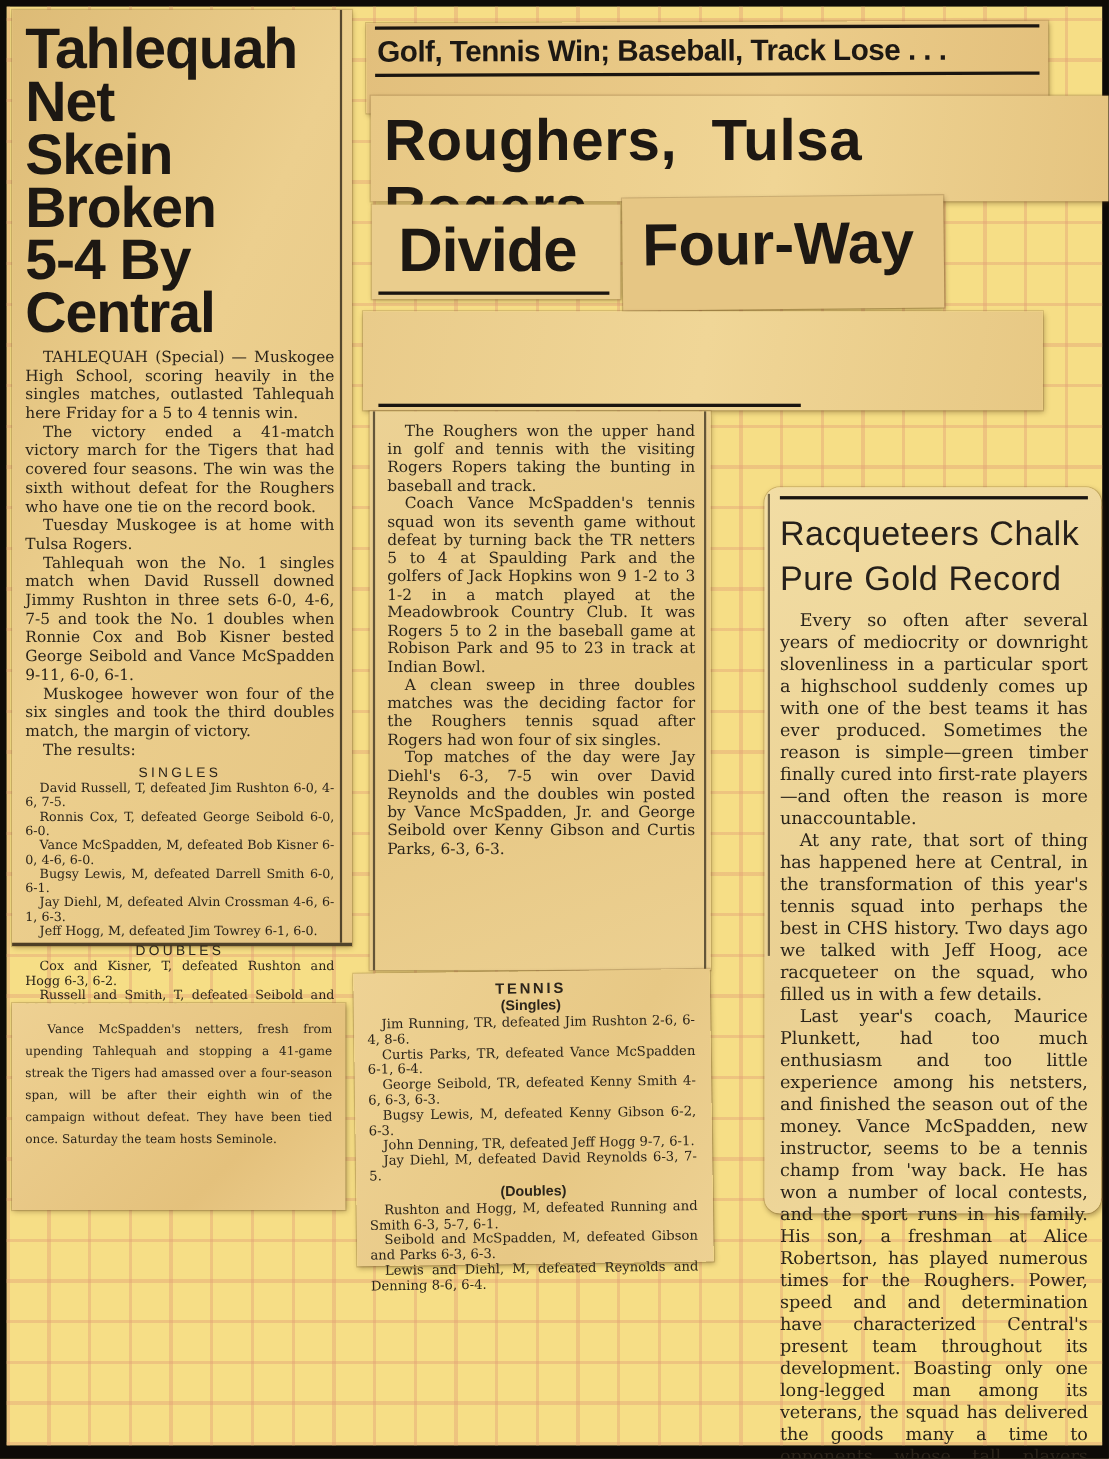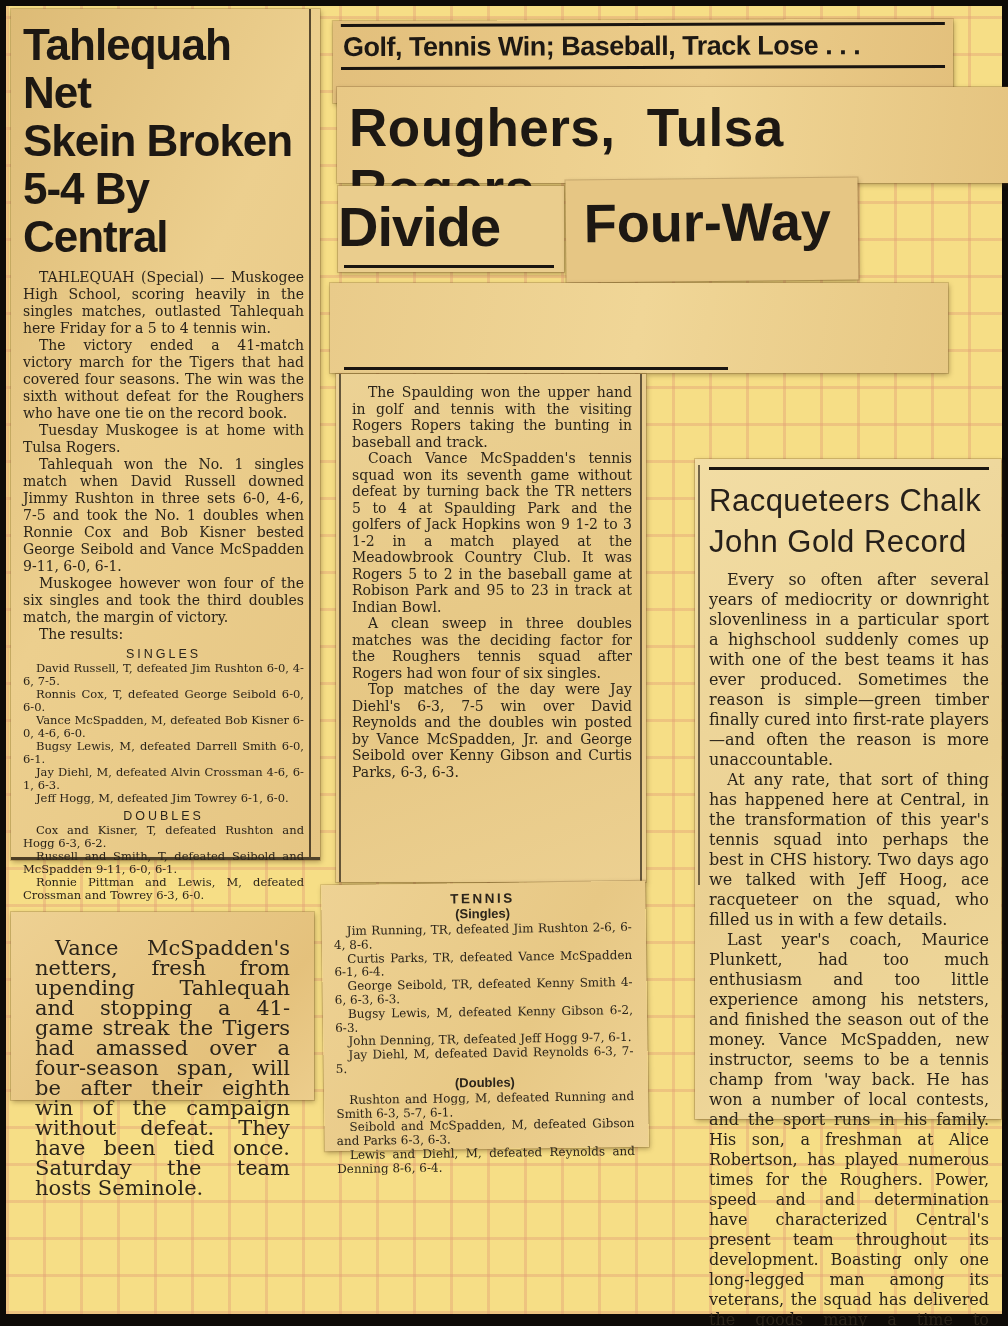--- a/index.html
+++ b/index.html
@@ -15,40 +15,40 @@
   .clip{position:absolute;box-sizing:border-box;color:#2b241a;
         box-shadow:1px 2px 5px rgba(70,45,10,.38), 0 0 0 1px rgba(120,85,40,.25);
   }
   .ink{color:#1d1813;}
   .rule{height:3px;background:#1a1510;}
   
   #left-main{left:5px;top:3px;width:309px;height:851px;padding:12px 16px 8px 12px;
     background:linear-gradient(115deg,#ddbb76,#eccf8e 45%,#e5c583);}
   #left-main::after{content:"";position:absolute;right:9px;top:0;bottom:0;width:2px;background:rgba(28,20,10,.72);}
   #left-main{border-bottom:3px solid rgba(28,20,10,.75);}
-  .hl-big{font-size:44px;line-height:48px;font-weight:bold;letter-spacing:-1px;}
+  .hl-big{font-size:52px;line-height:48px;font-weight:bold;letter-spacing:-1px;}
   .bt{font-family:"DejaVu Serif",serif;font-size:14px;line-height:17px;text-align:justify;
       text-indent:16px;margin:0;}
   .bt-first{margin-top:8px;}
   .agate{font-family:"DejaVu Serif",serif;font-size:11.5px;line-height:13px;text-align:justify;
          text-indent:13px;margin:0;}
   .res-h{font-size:12.5px;font-weight:normal;letter-spacing:3px;text-align:center;margin:4px 0 1px;}
   
   #left-note{left:5px;top:906px;width:303px;height:188px;padding:14px 12px 8px 12px;
     background:linear-gradient(135deg,#eed193,#e4c17c 70%,#eccd8c);}
-  .note-bt{font-family:"DejaVu Serif",serif;font-size:21px;line-height:20px;text-align:justify;
-           text-indent:20px;margin:12px;}
+  .note-bt{font-family:"DejaVu Serif",serif;font-size:11px;line-height:20px;text-align:justify;
+           text-indent:20px;margin:0;}
   
   #kicker{left:327px;top:14px;width:620px;height:82px;padding:3px 8px;
     background:linear-gradient(100deg,#e2bf7c,#eccd8b 60%,#e3c07c);transform:rotate(-.2deg);}
   #kicker .txt{font-size:27px;font-weight:bold;letter-spacing:-.5px;margin:5px 2px 4px;}
   #banner1{left:331px;top:81px;width:671px;height:96px;padding:10px 8px 0 12px;
     background:linear-gradient(95deg,#e8c885,#f0d595 55%,#e5c480);}
   #banner1 .txt{font-size:53px;font-weight:bold;letter-spacing:.5px;word-spacing:16px;}
-  #divide{left:332px;top:180px;width:226px;height:86px;padding:8px 0 0 0;
+  #divide{left:332px;top:180px;width:226px;height:86px;padding:8px 0 0 24px;
     background:#eacd8d;}
   #divide .txt{font-size:56px;font-weight:bold;letter-spacing:-1px;}
   #divide .rule{position:absolute;left:6px;right:10px;bottom:4px;}
   #fourway{left:560px;top:173px;width:292px;height:102px;padding:12px 0 0 18px;
     background:#e6c684;transform:rotate(-.6deg);}
   #fourway .txt{font-size:54px;font-weight:bold;letter-spacing:0px;}
   #spring{left:324px;top:277px;width:618px;height:90px;padding:10px 0 0 10px;
     background:linear-gradient(100deg,#e9cb8a,#f0d697 50%,#e7c884);}
   #spring .txt{font-size:49px;font-weight:bold;letter-spacing:-.5px;word-spacing:8px;}
   #spring .rule{position:absolute;left:14px;right:220px;bottom:3px;height:3px;}
@@ -59,22 +59,22 @@
   #mid::before{left:3px;} #mid::after{right:4px;}
   #mid .bt{font-size:14px;line-height:16.5px;}
   .bold{font-weight:normal;}
   
   #tennis{left:317px;top:877px;width:324px;height:266px;padding:8px 14px 6px 12px;
     background:linear-gradient(120deg,#eed294,#e7c885 60%,#edd193);transform:rotate(-.8deg);}
   .tns-h{font-size:13.5px;font-weight:bold;letter-spacing:2.5px;text-align:center;margin:0;}
   .tns-sub{font-size:13px;font-weight:bold;text-align:center;margin:0 0 2px;}
   #tennis .agate{font-size:12px;line-height:13.8px;}
   
-  #right-clip{left:689px;top:453px;width:306px;height:660px;padding:8px 12px 8px 14px;
-    background:linear-gradient(150deg,#f2dda4,#ead092 55%,#f0d99d);}
+  #right-clip{left:689px;top:437px;width:306px;height:660px;padding:8px 12px 8px 14px;
+    background:linear-gradient(150deg,#f2dda4,#ead092 55%,#f0d99d);border-radius:14px;}
   #right-clip .top-rule{margin:0 0 10px;}
   #right-clip::before{content:"";position:absolute;left:3px;top:6px;height:420px;width:2px;background:rgba(28,20,10,.6);}
   .hl-light{font-size:31px;line-height:41px;font-weight:normal;letter-spacing:.5px;color:#26201a;}
   .bt-lg{font-family:"DejaVu Serif",serif;font-size:16px;line-height:20px;text-align:justify;
          text-indent:18px;margin:0;}
   .gap8{height:8px;}
 </style>
 </head>
 <body>
 
@@ -125,21 +125,21 @@
 
     <div class="clip" id="fourway">
       <div class="txt ink">Four-Way</div>
     </div>
 
     <div class="clip" id="spring">
       <div class="rule"></div>
     </div>
 
     <div class="clip" id="mid">
-      <p class="bt">The Spaulding won the upper hand in golf and tennis with the visiting Rogers Ropers taking the bunting in baseball and track.</p>
+      <p class="bt">The Roughers won the upper hand in golf and tennis with the visiting Rogers Ropers taking the bunting in baseball and track.</p>
       <p class="bt bold">Coach Vance McSpadden's tennis squad won its seventh game without defeat by turning back the TR netters 5 to 4 at Spaulding Park and the golfers of Jack Hopkins won 9 1-2 to 3 1-2 in a match played at the Meadowbrook Country Club. It was Rogers 5 to 2 in the baseball game at Robison Park and 95 to 23 in track at Indian Bowl.</p>
       <p class="bt">A clean sweep in three doubles matches was the deciding factor for the Roughers tennis squad after Rogers had won four of six singles.</p>
       <p class="bt">Top matches of the day were Jay Diehl's 6-3, 7-5 win over David Reynolds and the doubles win posted by Vance McSpadden, Jr. and George Seibold over Kenny Gibson and Curtis Parks, 6-3, 6-3.</p>
     </div>
 
     <div class="clip" id="tennis">
       <p class="tns-h">TENNIS</p>
       <p class="tns-sub">(Singles)</p>
       <p class="agate">Jim Running, TR, defeated Jim Rushton 2-6, 6-4, 8-6.</p>
       <p class="agate">Curtis Parks, TR, defeated Vance McSpadden 6-1, 6-4.</p>
@@ -149,21 +149,21 @@
       <p class="agate">Jay Diehl, M, defeated David Reynolds 6-3, 7-5.</p>
       <p class="tns-sub">(Doubles)</p>
       <p class="agate">Rushton and Hogg, M, defeated Running and Smith 6-3, 5-7, 6-1.</p>
       <p class="agate">Seibold and McSpadden, M, defeated Gibson and Parks 6-3, 6-3.</p>
       <p class="agate">Lewis and Diehl, M, defeated Reynolds and Denning 8-6, 6-4.</p>
     </div>
 
     <div class="clip" id="right-clip">
       <div class="rule top-rule"></div>
       <div class="hl-light">Racqueteers Chalk</div>
-      <div class="hl-light">John Gold Record</div>
+      <div class="hl-light">Pure Gold Record</div>
       <div class="gap8"></div>
       <p class="bt-lg">Every so often after several years of mediocrity or downright slovenliness in a particular sport a highschool suddenly comes up with one of the best teams it has ever produced. Sometimes the reason is simple—green timber finally cured into first-rate players—and often the reason is more unaccountable.</p>
       <p class="bt-lg">At any rate, that sort of thing has happened here at Central, in the transformation of this year's tennis squad into perhaps the best in CHS history. Two days ago we talked with Jeff Hoog, ace racqueteer on the squad, who filled us in with a few details.</p>
       <p class="bt-lg">Last year's coach, Maurice Plunkett, had too much enthusiasm and too little experience among his netsters, and finished the season out of the money. Vance McSpadden, new instructor, seems to be a tennis champ from 'way back. He has won a number of local contests, and the sport runs in his family. His son, a freshman at Alice Robertson, has played numerous times for the Roughers. Power, speed and and determination have characterized Central's present team throughout its development. Boasting only one long-legged man among its veterans, the squad has delivered the goods many a time to opponents whose tall players could have brought devastation on the court.</p>
     </div>
 
   </div>
 </div>
 
 </body></html>

